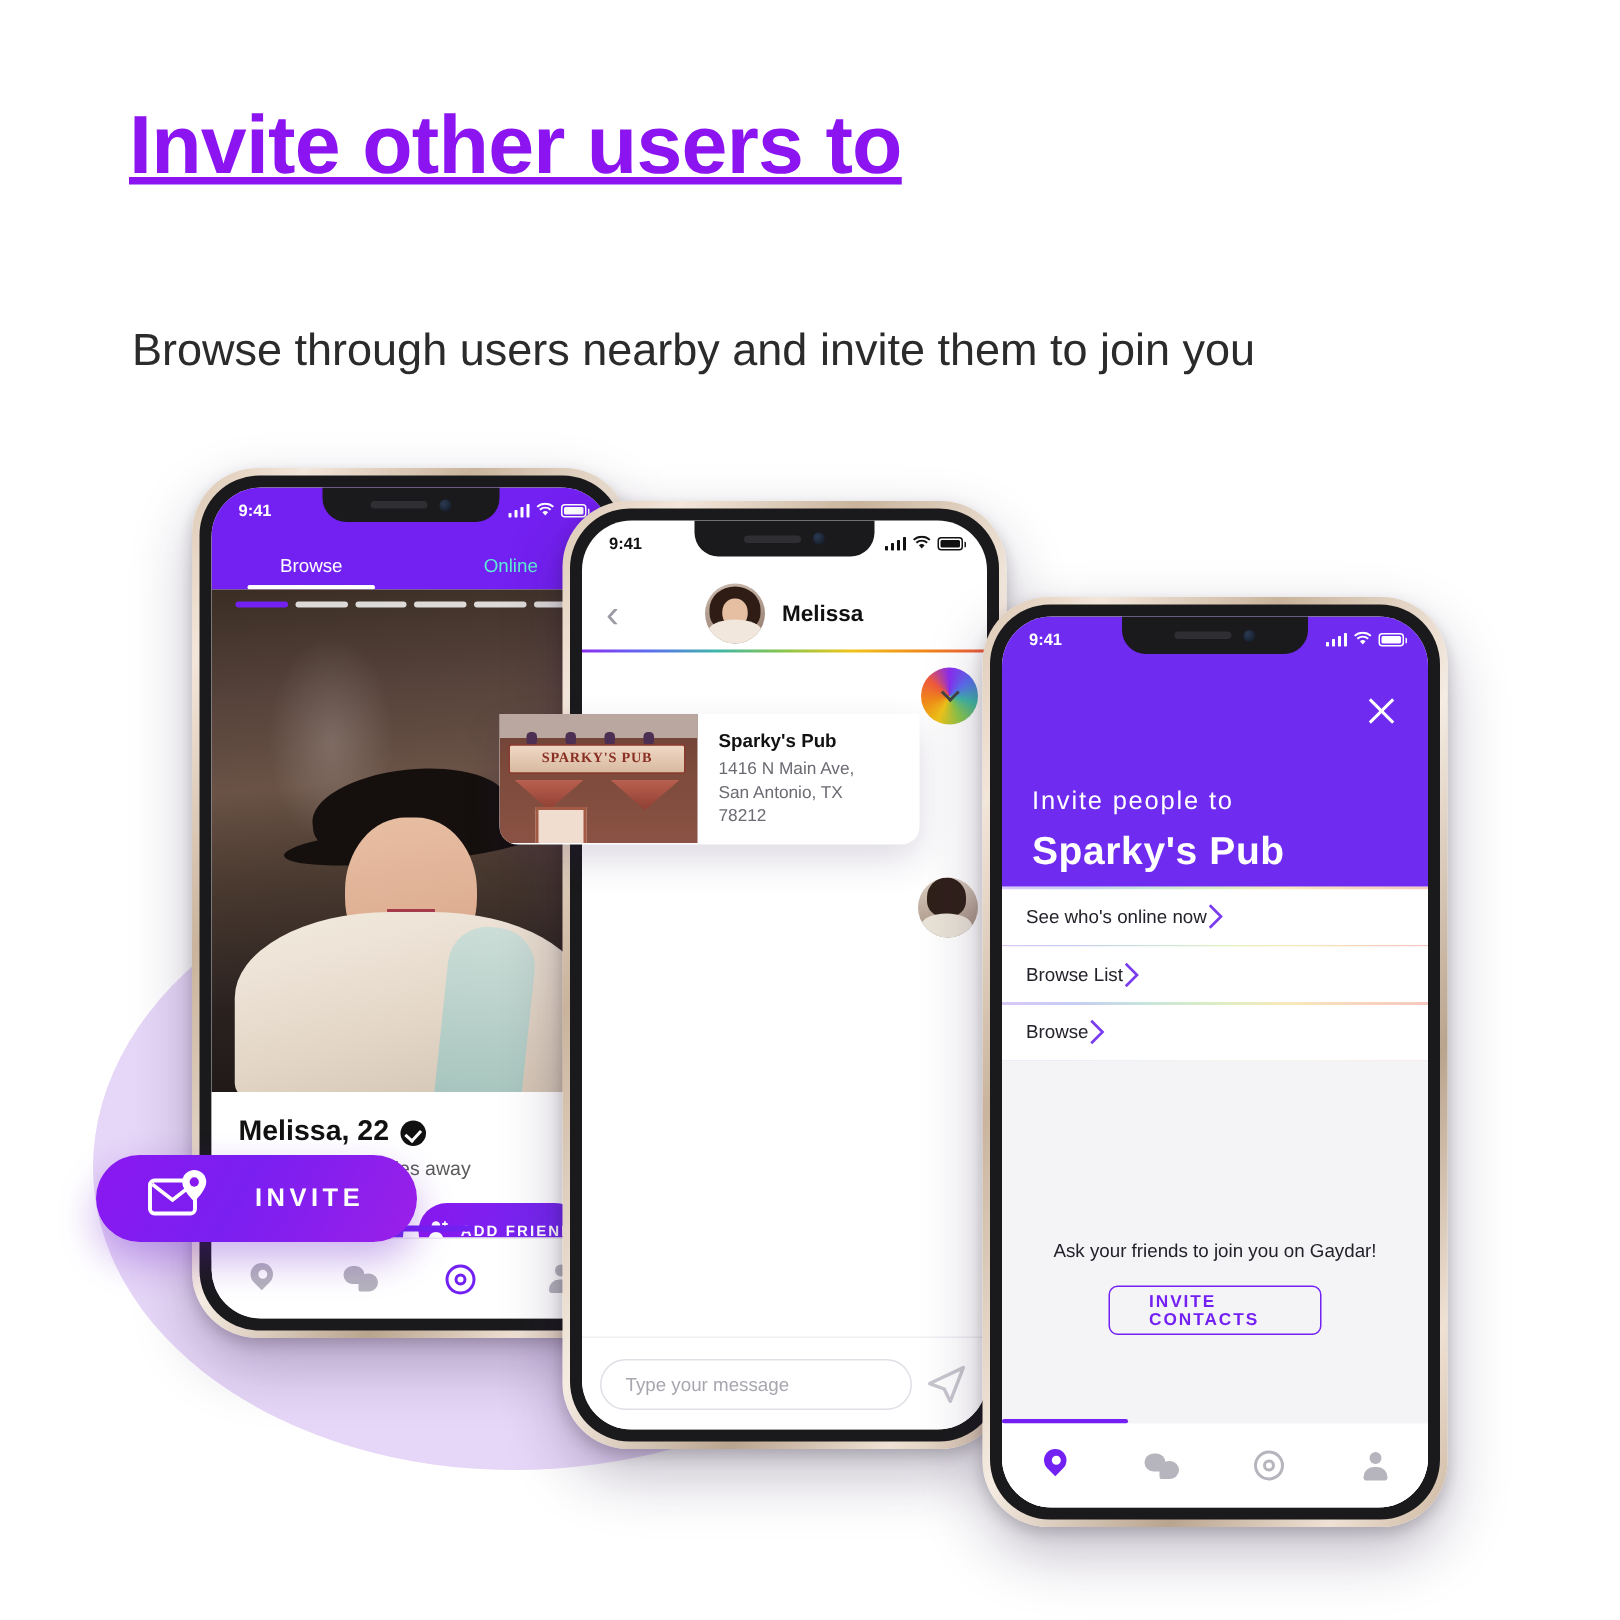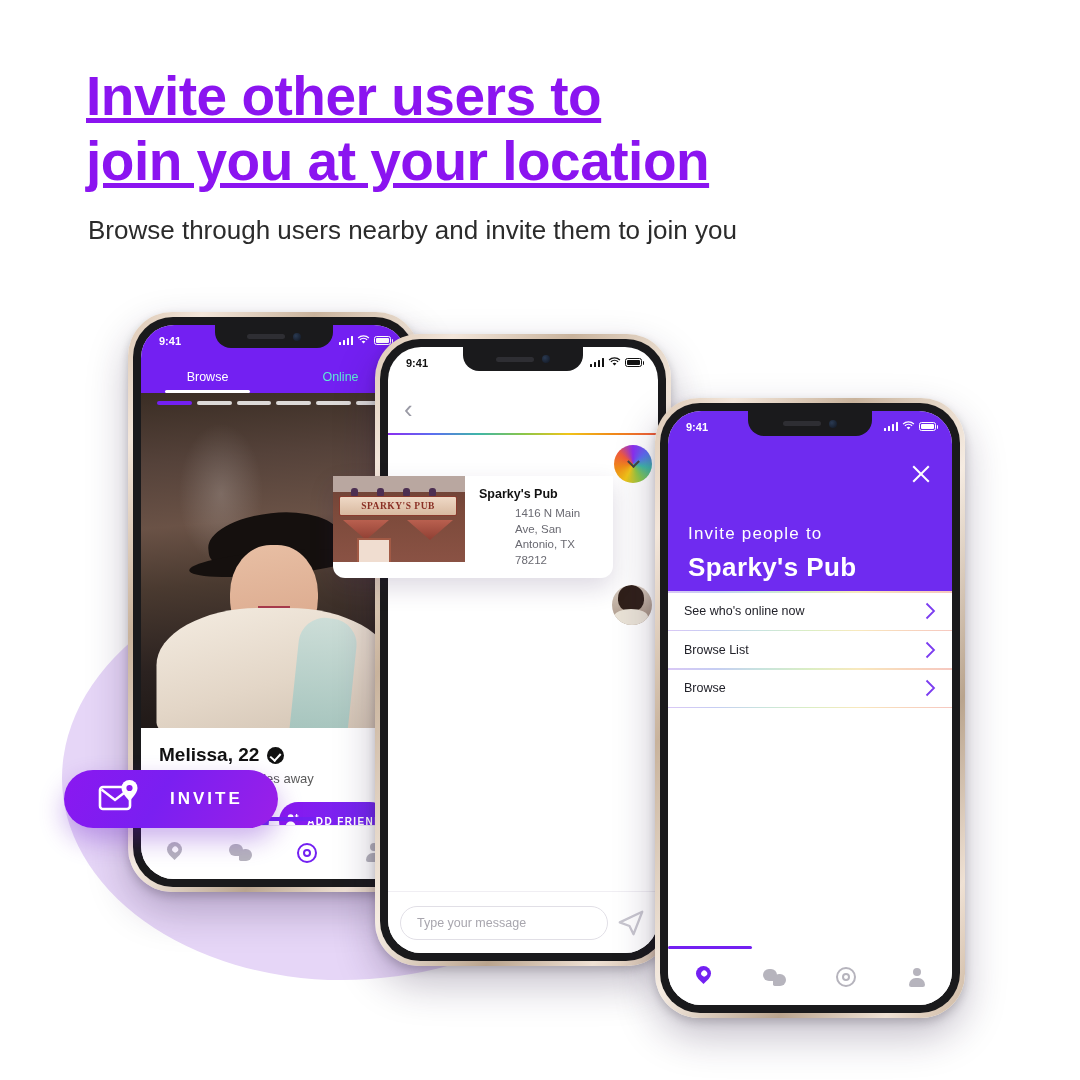--- a/index.html
+++ b/index.html
@@ -13,21 +13,21 @@
 
   
   #headline{
     position:absolute; left:86px; top:64px; width:900px;
     font-size:55px; font-weight:bold; line-height:1.19;
     color:#8b14f0; letter-spacing:-0.5px;
   }
   #headline .ln{ display:block;text-decoration:underline; }
   #subhead{
     position:absolute; left:88px; top:214px; width:900px;
-    font-size:26px; color:#2b2b2b; line-height:1.3; font-weight:400;
+    font-size:30px; color:#2b2b2b; line-height:1.3; font-weight:400;
   }
 
   
   #blob{
     position:absolute; left:62px; top:560px;
     width:560px; height:420px;
     background:#e6d6f7;
     border-radius:56% 44% 50% 50% / 52% 55% 45% 48%;
     z-index:1;
   }
@@ -196,49 +196,48 @@
     background:linear-gradient(180deg,#efd9c6,#d8b9a0); border:1.5px solid #8a3b2e; border-radius:2px;
     color:#8a2f24; font-size:9.5px; font-weight:bold; letter-spacing:.5px;
     display:flex; align-items:center; justify-content:center; font-family:"Liberation Serif",serif; }
   #loc-img .lamp{ position:absolute; top:12px; width:7px; height:11px; background:#4c2f52; border-radius:3px 3px 50% 50%; }
   #loc-img .awn{ position:absolute; top:44px; width:46px; height:20px;
     background:linear-gradient(180deg,#b9604f,#8f3f33); clip-path:polygon(0 0,100% 0,50% 100%); }
   #loc-img .door{ position:absolute; left:24px; bottom:0; width:34px; height:24px;
     background:#f0ddd0; border:2px solid #a25a45; border-bottom:none; }
   #loc-text{ flex:1; padding:11px 12px 10px 14px; }
   #loc-title{ font-size:12.5px; font-weight:bold; color:#111; margin-bottom:5px; }
-  #loc-addr{ font-size:11.5px; color:#6a6a72; line-height:1.35; max-width:92px;margin-left:36px; }
+  #loc-addr{ font-size:11.5px; color:#6a6a72; line-height:1.35; max-width:92px; }
 
   
   #phone3{ left:655px; top:398px; width:310px; height:620px; z-index:8; }
   #phone3 .notch{ width:124px; height:25px; }
   #p3-head{ background:#6f2bf0; height:180px; position:relative; padding:0 20px; }
   #p3-close{ position:absolute; right:20px; top:52px; width:22px; height:22px; }
   #p3-close::before,#p3-close::after{ content:""; position:absolute; left:0; top:10px; width:22px; height:2px; background:#fff; }
   #p3-close::before{ transform:rotate(45deg); } #p3-close::after{ transform:rotate(-45deg); }
   #p3-kicker{ position:absolute; left:20px; top:113px; color:#fff; font-size:17px; font-weight:normal; letter-spacing:1.2px; }
   #p3-title{ position:absolute; left:20px; top:141px; color:#fff; font-size:26px; font-weight:bold; letter-spacing:.4px; }
-  .p3-row{ height:37px; display:flex; align-items:center; justify-content:space-between;
+  .p3-row{ height:37px; display:flex; align-items:center; 
     padding:0 16px; font-size:12.5px; color:#22222a; background:#fff; }
   .p3-div{ height:1.5px; background:linear-gradient(90deg,#d9c8f5,#c6cdf3,#c8e4dd,#dbeec3,#f8e9bd,#f8d6bd,#f6c8c0); }
   #p3-body{ background:#f4f4f7; position:absolute; left:0; right:0; top:296px; bottom:0; }
   #p3-ask{ position:absolute; left:0; right:0; top:120px; text-align:center; font-size:12.5px; color:#22222a; }
   #p3-cta{ position:absolute; left:50%; transform:translateX(-50%); top:150px;
     border:1.6px solid #7320f2; border-radius:6px; height:33px; padding:0 26px;
     display:flex; align-items:center; color:#7320f2; font-size:11.5px; font-weight:bold; letter-spacing:1.3px; }
   #p3-tabbar{ position:absolute; left:0; bottom:0; width:100%; height:56px; background:#fff;
     display:flex; align-items:center; }
   #p3-home{ position:absolute; left:0; bottom:56px; width:84px; height:3px; background:#7320f2; border-radius:2px; }
 </style>
 </head>
 <body>
 
 <div id="headline">
   <span class="ln">Invite other users to</span>
-  <span class="ln">join you at your location</span>
 </div>
 <div id="subhead">Browse through users nearby and invite them to join you</div>
 
 <div id="blob"></div>
 
 <div class="phone" id="phone1">
   <div class="bezel">
     <div class="screen">
 
       <div class="notch">
@@ -374,20 +373,28 @@
             <path d="M6.5 8.6 4.6 6.5a2.9 2.9 0 0 1 3.8 0z" fill="#111"></path>
             <path d="M2.9 4.8a5.4 5.4 0 0 1 7.2 0" stroke="#111" stroke-width="1.3" fill="none"></path>
             <path d="M1.1 2.9a8 8 0 0 1 10.8 0" stroke="#111" stroke-width="1.3" fill="none"></path>
           </svg>
           <span class="batt"></span>
         </span>
       </div>
 
       <div id="p2-header">
         <div id="p2-back">‹</div>
+        <div id="p2-peer">
+          <span class="avatar">
+              <span class="h"></span>
+              <span class="f"></span>
+              <span class="b"></span>
+            </span>
+          <span id="p2-name">Melissa</span>
+        </div>
         <div style="width:26px"></div>
       </div>
       <div id="p2-rainbow"></div>
       <div id="p2-chev">
           <span></span>
         </div>
 
       <div id="p2-thumb">
           <span class="h"></span>
           <span class="b"></span>
@@ -487,20 +494,24 @@
       </div>
       <div class="p3-div"></div>
       <div class="p3-row">
         <span>Browse</span>
         <svg width="11" height="18" viewBox="0 0 11 18">
             <path d="M1.5 1.5 9 9l-7.5 7.5" fill="none" stroke="#7b3cf0" stroke-width="1.8"></path>
           </svg>
       </div>
       <div class="p3-div"></div>
 
+      <div id="p3-body">
+        <div id="p3-ask">Ask your friends to join you on Gaydar!</div>
+        <div id="p3-cta">INVITE CONTACTS</div>
+      </div>
 
       <div id="p3-home"></div>
       <div id="p3-tabbar">
         <div class="tabslot" style="color:#7320f2">
             <span class="ic-pin">
               <i></i>
             </span>
           </div>
         <div class="tabslot" style="color:#b6b4bd">
             <span class="ic-chat">

